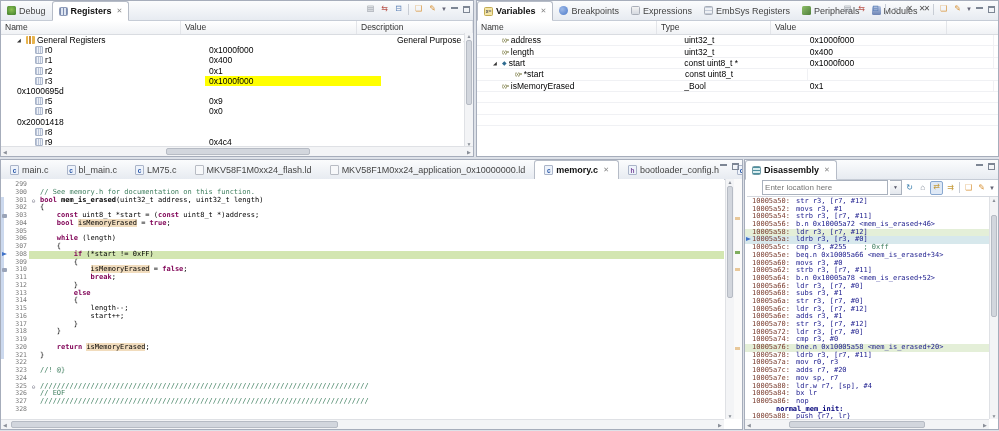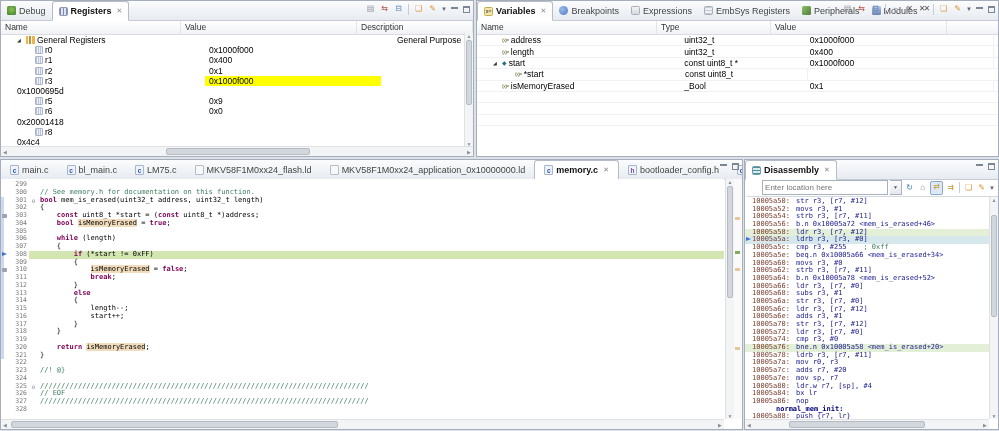--- a/index.html
+++ b/index.html
@@ -55,21 +55,21 @@
   .cl{display:flex;height:7.75px;line-height:7.75px;font-family:"DejaVu Sans Mono",monospace;font-size:7px;white-space:pre;}
   .ruler{width:9px;flex:none;position:relative;}
   .rangebar{position:absolute;left:0;top:0;width:3px;height:100%;background:#ccd9ee;}
   .lnum{width:17px;flex:none;text-align:right;color:#7b7b7b;font-size:6.5px;padding-right:2px;font-family:"DejaVu Sans Mono",monospace;}
   .fold{width:9px;flex:none;color:#778;font-size:6px;text-align:center;line-height:8px;}
   .ctext{flex:1;padding-left:2px;}
   .cl.cur .ctext,.cl.cur .fold{background:#d3e6b1;}
   .kw{color:#7f0055;font-weight:bold;}
   .cm{color:#3f7f5f;}
   .oc{background:#f1dcbd;}
-  .fn{font-weight:normal;}
+  .fn{font-weight:bold;}
   .iparrow{position:absolute;left:1px;top:1.5px;width:0;height:0;border-left:5px solid #3f72c8;
     border-top:2.5px solid transparent;border-bottom:2.5px solid transparent;}
   .callm{position:absolute;left:1px;top:2px;width:5px;height:4px;background:#9aa4b8;border-radius:1px;}
   #ov{position:absolute;right:0;top:19px;width:8px;bottom:10px;background:#fafafa;border-left:1px solid #ddd;}
   .ovm{position:absolute;left:1px;width:5px;height:3px;}
   
   .vsb{position:absolute;width:9px;background:#f3f4f6;border-left:1px solid #dfe1e5;box-sizing:border-box;}
   .hsb{position:absolute;height:10px;background:#f3f4f6;border-top:1px solid #dfe1e5;box-sizing:border-box;}
   .vthumb{position:absolute;left:1px;right:1px;background:#d2d6dd;border:1px solid #b6bbc4;border-radius:2px;}
   .hthumb{position:absolute;top:1px;bottom:1px;background:#d2d6dd;border:1px solid #b6bbc4;border-radius:2px;}
@@ -192,20 +192,24 @@
           <div class="tc" style="flex: 1 1 0%;"></div>
         </div>
         <div class="trow">
           <div class="tc" style="width: 180px; padding-left: 22px;">
             <span class="ricon"></span>
             <span>r8</span>
           </div>
           <div class="tc" style="flex: 1 1 0%;"></div>
         </div>
         <div class="trow">
+          <div class="tc" style="width: 180px; padding-left: 22px;">
+            <span class="ricon"></span>
+            <span>r9</span>
+          </div>
           <div class="tc" style="width: 176px;">0x4c4</div>
           <div class="tc" style="flex: 1 1 0%;"></div>
         </div>
       </div>
     <div class="vsb" style="right:0;top:32px;bottom:9px;">
       <span class="sbarr" style="top:0">▲</span>
       <div class="vthumb" style="top:7px;height:55%;"></div>
       <span class="sbarr" style="bottom:0">▼</span>
     </div>
     <div class="hsb" style="left:0;right:0;bottom:0;">

